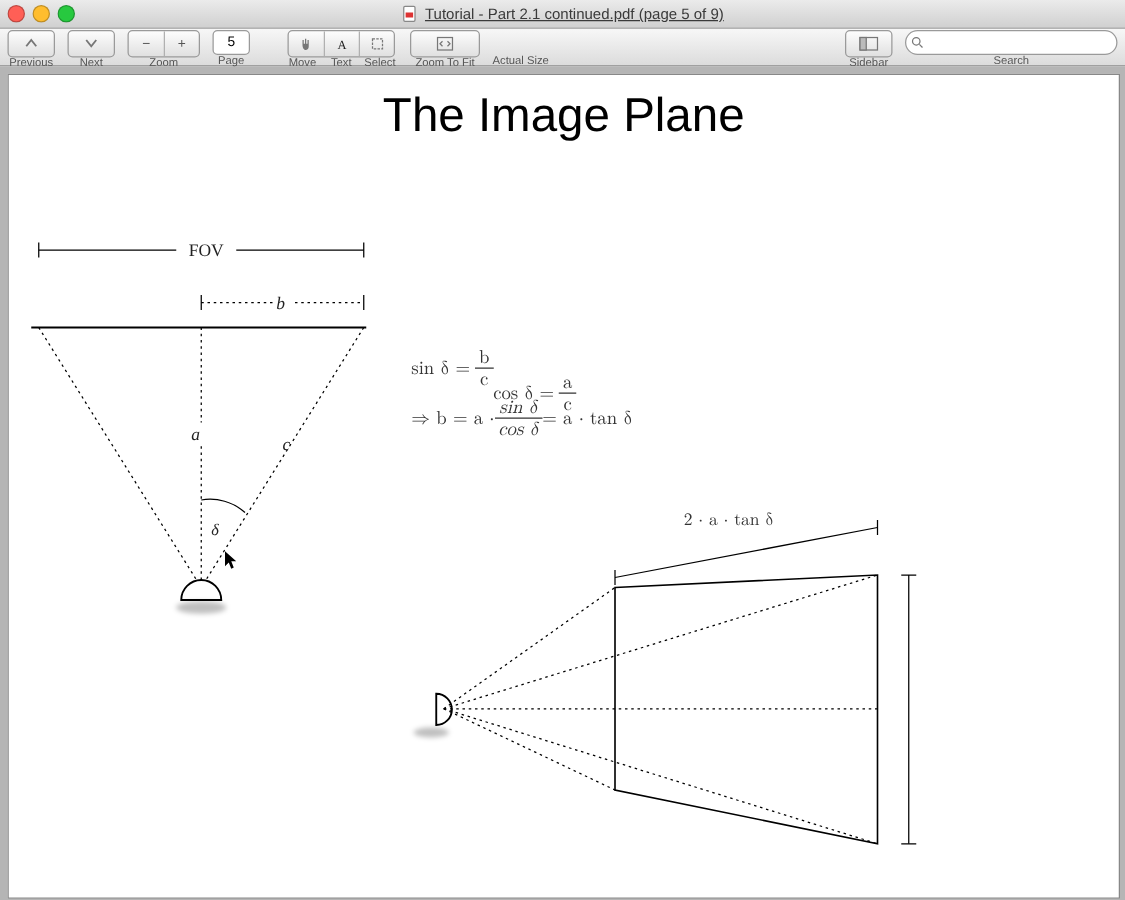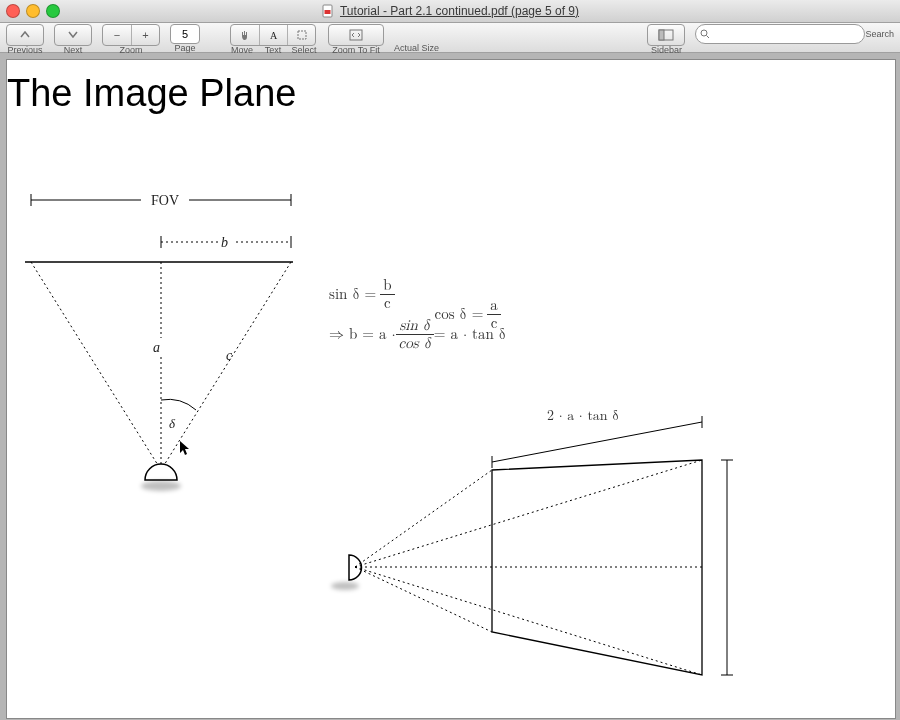--- a/index.html
+++ b/index.html
@@ -87,21 +87,21 @@
     background: #fff;
     box-sizing: border-box;
   }
   .tool-label {
     font-size: 9px;
     color: #555;
     margin-top: -1px;
   }
   .search-wrap {
     margin-left: auto;
-    display: flex; flex-direction: row; align-items: center;
+    display: flex; flex-direction: column; align-items: center;
   }
   .search-input {
     border: 1px solid #9a9a9a;
     border-radius: 10px;
     height: 20px; width: 170px;
     padding: 0 6px 0 18px;
     font-size: 11px;
     box-sizing: border-box;
     background: #fff;
   }
@@ -116,21 +116,21 @@
     width: 100%;
     height: 100%;
     border: 1px solid #888;
     position: relative;
     overflow: hidden;
   }
   .doc-title {
     position: absolute;
     top: 12px;
     left: 0; right: 0;
-    text-align: left;
+    text-align: center;
     font-family: "Gill Sans", "Helvetica Neue", Arial, sans-serif;
     font-size: 38px;
     font-weight: 500;
     color: #000;
   }
   .copyright {
     position: absolute;
     left: 24px;
     top: 600px;
     font-family: Georgia, "Times New Roman", serif;
@@ -153,21 +153,21 @@
     padding: 0 3px 1px 3px;
   }
   .frac .den {
     display: block;
     padding: 1px 3px 0 3px;
   }
   .eq-row1 {
     position: absolute;
     left: 322px; top: 198px;
     font-size: 15px;
-    display: flex; gap: 40px; align-items: center;
+    display: flex; align-items: center;
   }
   .eq-row2 {
     position: absolute;
     left: 322px; top: 258px;
     font-size: 15px;
     display: flex; align-items: center;
   }
   .right-label {
     position: absolute;
     left: 740px; top: 500px;

